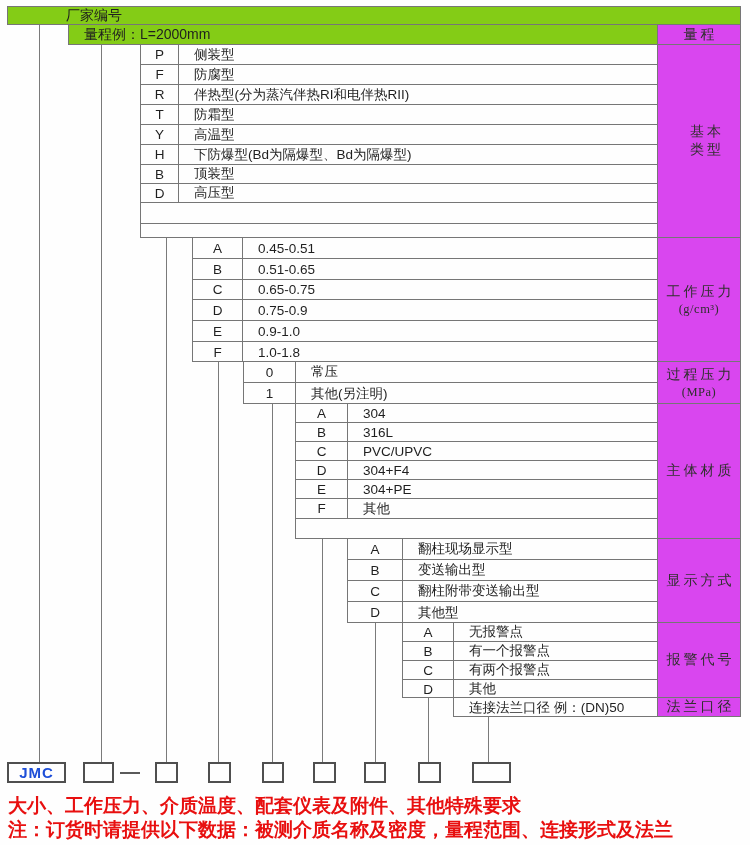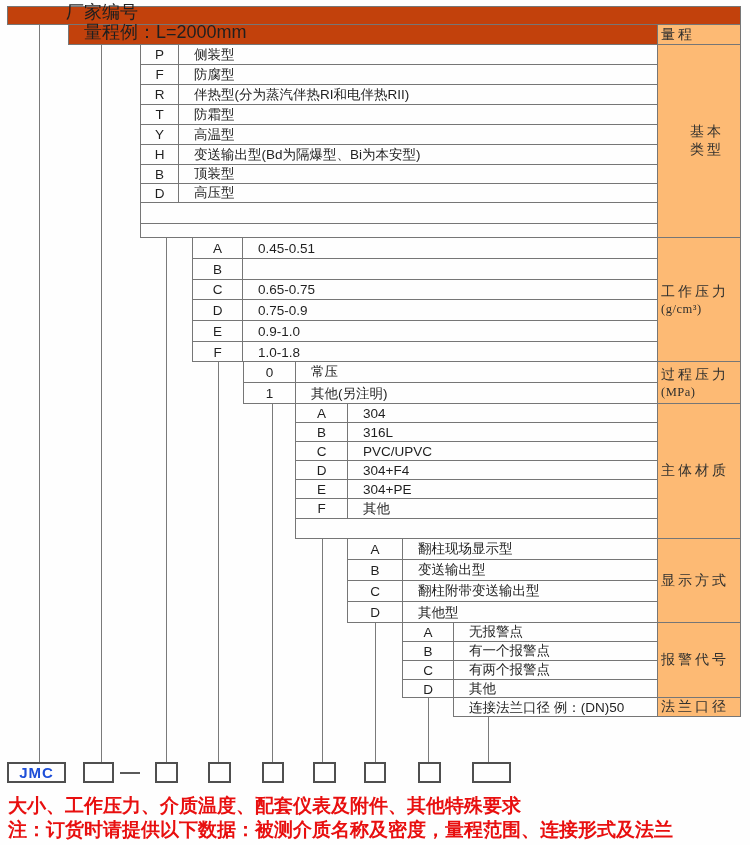--- a/index.html
+++ b/index.html
@@ -2,42 +2,42 @@
 <html><head>
 <meta charset="utf-8">
 <style>
   html,body{margin:0;padding:0;background:#ffffff;}
   .canvas{
     position:relative;width:750px;height:845px;background:#fefefe;
     font-family:"Liberation Sans","DejaVu Sans",sans-serif;color:#1f1f1f;overflow:hidden;
   }
   .abs{position:absolute;box-sizing:border-box;}
   .rowbox{
-    border:1px solid #767676;display:flex;align-items:flex-end;
-    font-size:18px;background:#c2410c;
+    border:1px solid #767676;display:flex;align-items:center;
+    font-size:14px;background:#84cc16;
   }
   .rowbox.noTop{border-top:none;}
   .sec{
     border:1px solid #767676;border-top:none;background:#fefefe;
     display:flex;flex-direction:column;overflow:hidden;
   }
   .trow{display:flex;border-bottom:1px solid #767676;box-sizing:border-box;flex:0 0 auto;}
   .trow.last{border-bottom:none;}
   .code-cell{
     display:flex;align-items:center;justify-content:center;
     border-right:1px solid #767676;box-sizing:border-box;
     font-size:13.5px;flex:0 0 auto;
   }
   .desc-cell{
     flex:1;display:flex;align-items:center;padding-left:15px;
     font-size:13.5px;white-space:nowrap;overflow:hidden;
   }
   .labelcell{
-    border:1px solid #767676;border-top:none;background:#fdba74;
-    display:flex;flex-direction:column;justify-content:center;
+    border:1px solid #767676;border-top:none;background:#d946ef;
+    display:flex;flex-direction:column;align-items:center;justify-content:center;
     font-family:"Liberation Serif","DejaVu Serif",serif;
     font-size:14px;color:#30302e;letter-spacing:3px;padding-left:3px;
   }
   .labelcell .unit{letter-spacing:0.5px;font-size:12.5px;margin-top:1px;padding-right:3px;}
   .vline{position:absolute;width:1px;background:#7a7a7a;}
   .codebox{
     position:absolute;box-sizing:border-box;top:762px;height:21px;
     border:2px solid #4f4f4f;background:#fefefe;
   }
   .prefixbox{
@@ -81,40 +81,41 @@
       <div class="trow" style="height: 20px;">
         <div class="code-cell" style="width: 38px;">T</div>
         <div class="desc-cell">防霜型</div>
       </div>
       <div class="trow" style="height: 20px;">
         <div class="code-cell" style="width: 38px;">Y</div>
         <div class="desc-cell">高温型</div>
       </div>
       <div class="trow" style="height: 20px;">
         <div class="code-cell" style="width: 38px;">H</div>
-        <div class="desc-cell">变送输出型(Bd为隔爆型、Bi为本安型)</div>
+        <div class="desc-cell">下防爆型(Bd为隔爆型、Bd为隔爆型)</div>
       </div>
       <div class="trow" style="height: 19px;">
         <div class="code-cell" style="width: 38px;">B</div>
         <div class="desc-cell">顶装型</div>
       </div>
       <div class="trow" style="height: 19px;">
         <div class="code-cell" style="width: 38px;">D</div>
         <div class="desc-cell">高压型</div>
       </div>
       <div class="trow" style="height: 21px;"></div>
       <div class="trow last" style="height: 14px;"></div>
     </div>
     <div class="abs sec" style="left: 192px; top: 238px; width: 466px; height: 124px;">
       <div class="trow" style="height: 21px;">
         <div class="code-cell" style="width: 50px;">A</div>
         <div class="desc-cell">0.45-0.51</div>
       </div>
       <div class="trow" style="height: 21px;">
         <div class="code-cell" style="width: 50px;">B</div>
+        <div class="desc-cell">0.51-0.65</div>
       </div>
       <div class="trow" style="height: 20px;">
         <div class="code-cell" style="width: 50px;">C</div>
         <div class="desc-cell">0.65-0.75</div>
       </div>
       <div class="trow" style="height: 21px;">
         <div class="code-cell" style="width: 50px;">D</div>
         <div class="desc-cell">0.75-0.9</div>
       </div>
       <div class="trow" style="height: 21px;">

